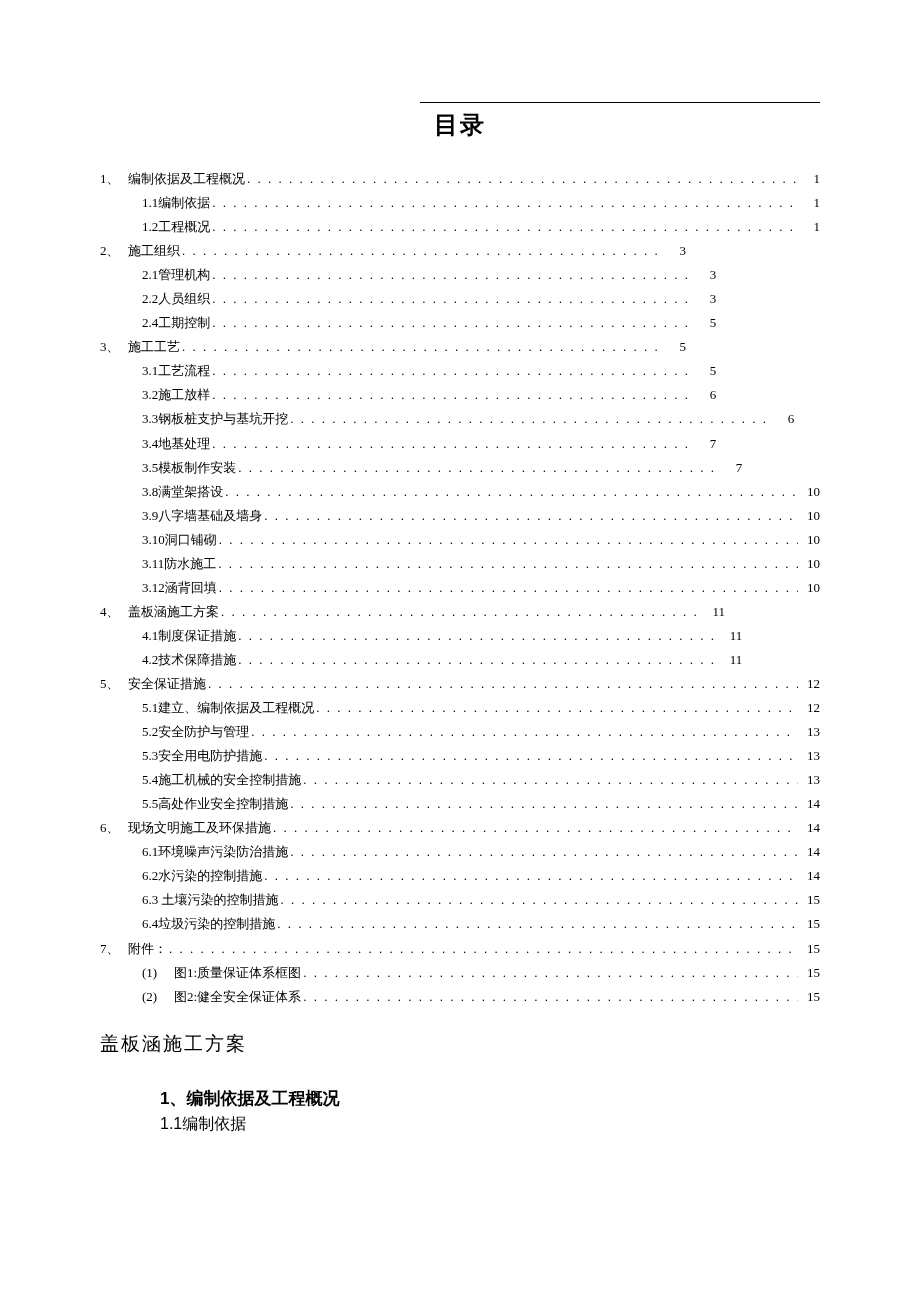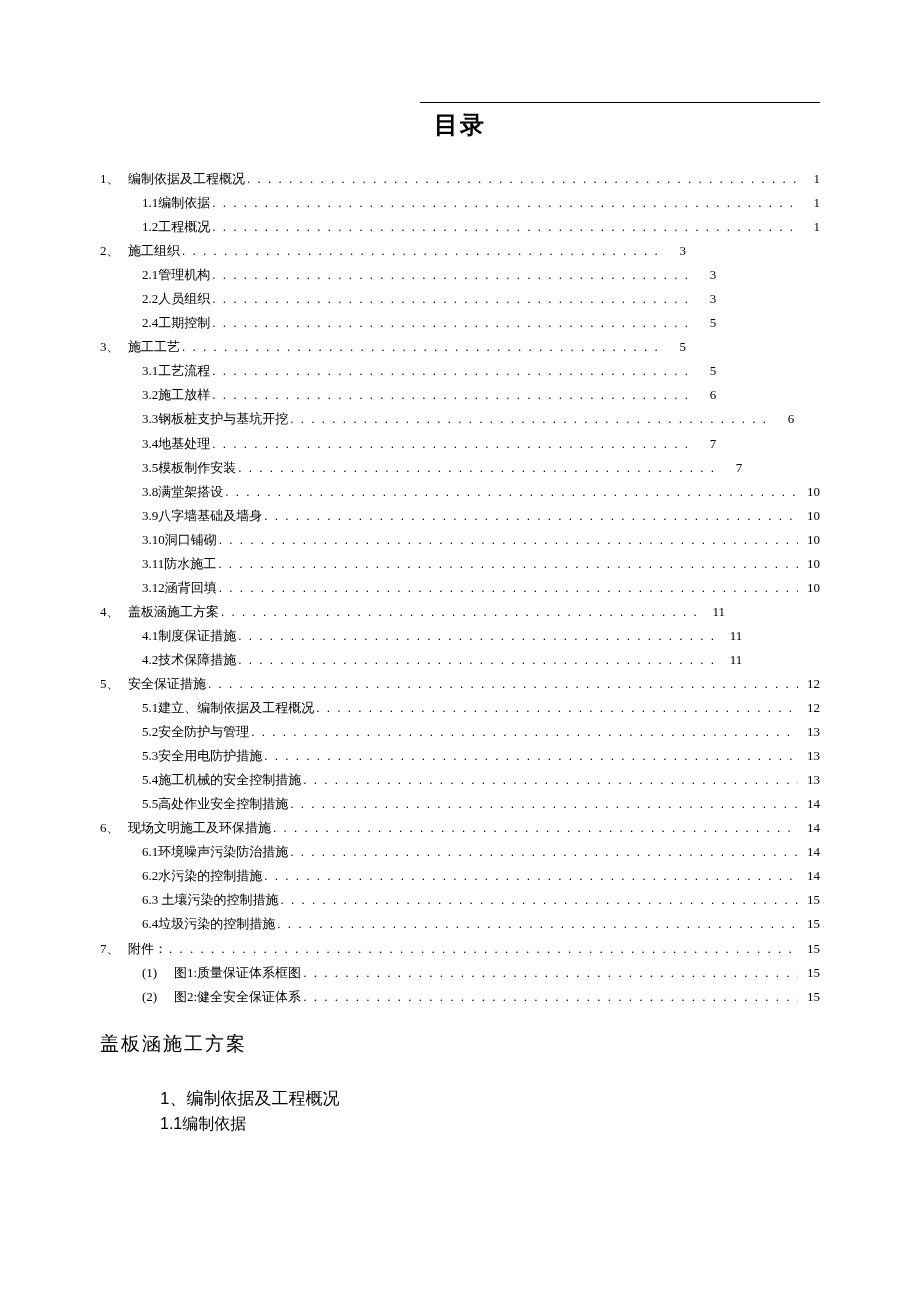--- a/index.html
+++ b/index.html
@@ -61,20 +61,21 @@
     margin: 22px 0 30px 0;
     letter-spacing: 2px;
   }
   .section-start {
     padding-left: 60px;
   }
   .sec-h1 {
     font-size: 17px;
     font-family: "SimHei", "黑体", "SimSun", sans-serif;
     margin: 0 0 4px 0;
+    font-weight: bold;
   }
   .sec-h2 {
     font-size: 16px;
     font-family: "SimHei", "黑体", "SimSun", sans-serif;
     margin: 0;
   }
 </style>
 </head>
 <body>
 

